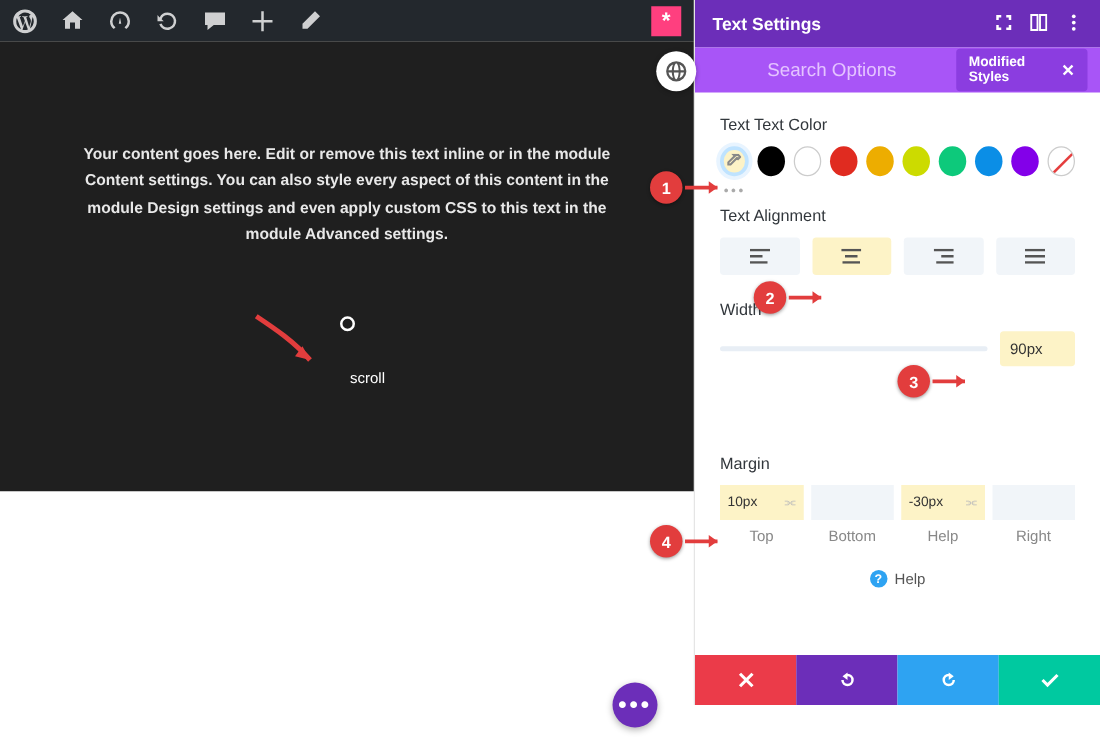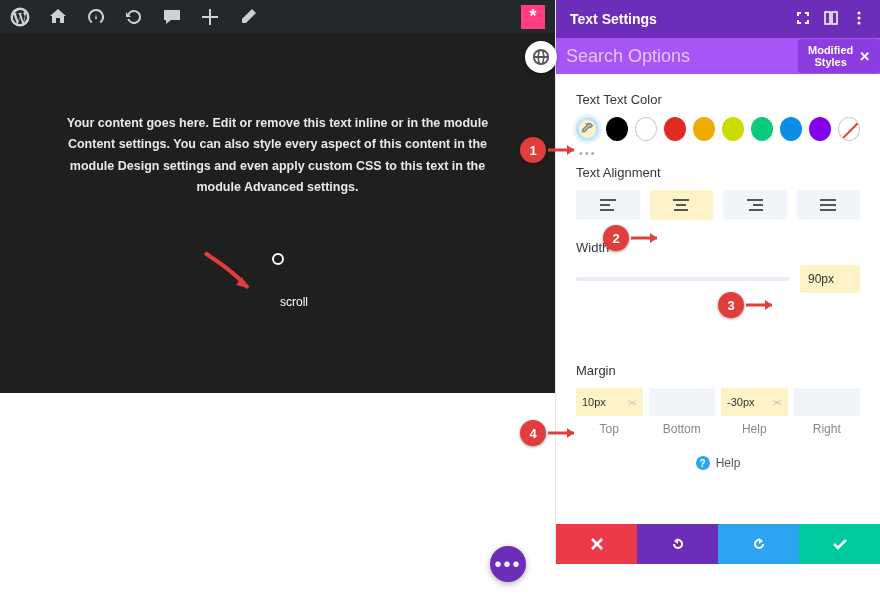--- a/index.html
+++ b/index.html
@@ -16,23 +16,23 @@
   .scroll-circle { width: 12px; height: 12px; border: 2px solid #fff; border-radius: 50%; margin: 55px auto 0; }
   .scroll-label { font-size: 12px; margin-top: 30px; margin-left: 240px; text-align: left; width: 60px; }
   .globe-btn { position: absolute; top: 41px; right: -2px; width: 32px; height: 32px; background: #fff; border-radius: 50%; box-shadow: 0 1px 4px rgba(0,0,0,.3); display: flex; align-items: center; justify-content: center; z-index: 3; }
   .globe-btn svg { width: 18px; height: 18px; fill: #555; }
   .fab { position: absolute; bottom: 18px; left: 490px; width: 36px; height: 36px; background: #6c2eb9; border-radius: 50%; display: flex; align-items: center; justify-content: center; color: #fff; font-size: 20px; letter-spacing: 2px; box-shadow: 0 2px 6px rgba(0,0,0,.3); }
   .right { width: 325px; height: 564px; border-left: 1px solid #e5e5e5; display: flex; flex-direction: column; background: #fff; }
   .panel-header { background: #6c2eb9; color: #fff; height: 38px; display: flex; align-items: center; padding: 0 14px; font-weight: 700; font-size: 14px; }
   .panel-header .icons { margin-left: auto; display: flex; gap: 14px; }
   .panel-header .icons svg { width: 14px; height: 14px; fill: #fff; }
   .panel-search { background: #a855f7; height: 36px; display: flex; align-items: center; padding: 0 10px; }
-  .panel-search input { flex: 1; background: transparent; border: none; color: #ffffff; font-size: 18px; outline: none; }
+  .panel-search input { flex: 1; background: transparent; border: none; color: #ffffff; font-size: 15px; outline: none; text-align: center; }
   .panel-search input::placeholder { color: #e4c4ff; }
-  .mod-tag { background: #8b3de0; color: #fff; font-size: 11px; font-weight: 700; padding: 5px 10px; border-radius: 3px; display: flex; align-items: center; gap: 6px; text-align: center; }
+  .mod-tag { background: #8b3de0; color: #fff; font-size: 11px; font-weight: 700; padding: 5px 10px; border-radius: 3px; display: flex; align-items: center; gap: 6px; }
   .mod-tag .x { font-size: 13px; }
   .panel-body { flex: 1; padding: 18px 20px 0; font-size: 13px; color: #333; overflow: hidden; }
   .field-label { font-size: 13px; color: #32373c; margin-bottom: 10px; font-weight: 500; }
   .color-row { display: flex; gap: 7px; align-items: center; margin-bottom: 6px; }
   .sw { width: 24px; height: 24px; border-radius: 50%; }
   .sw.picker { background: #fdf3c7; border: 3px solid #bfe3ff; display: flex; align-items: center; justify-content: center; box-shadow: 0 0 0 3px #e8f4ff; }
   .sw.picker svg { width: 12px; height: 12px; stroke: #888; fill: none; stroke-width: 2; }
   .sw.white { border: 1px solid #ccc; }
   .sw.none { background: #fff; border: 1px solid #ccc; position: relative; overflow: hidden; }
   .sw.none::after { content: ""; position: absolute; width: 30px; height: 2px; background: #e53e3e; transform: rotate(-45deg); left: -3px; top: 11px; }

